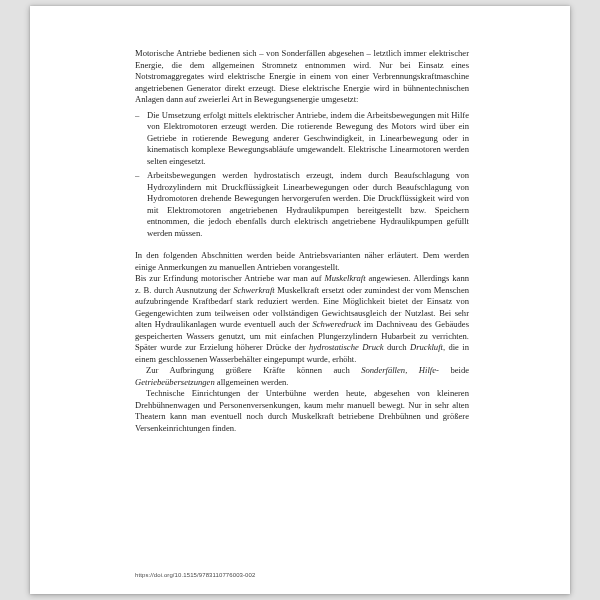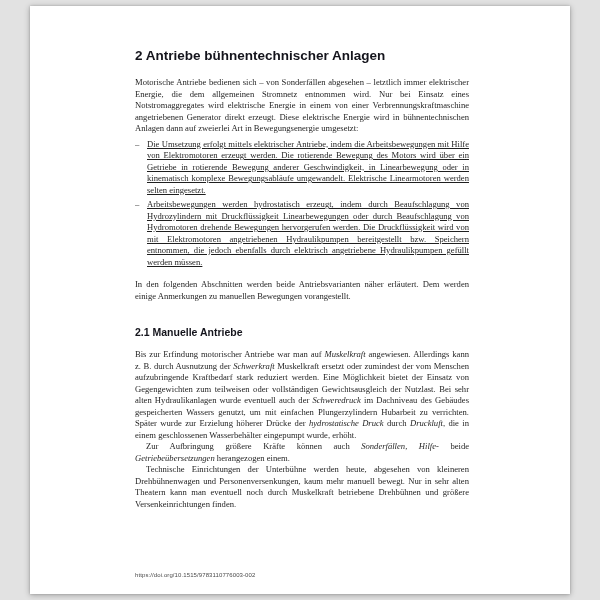--- a/index.html
+++ b/index.html
@@ -60,61 +60,59 @@
   p.indent { text-indent: 11px; }
   .bullet-list { margin-top: 4px; }
   .bullet-item {
     display: flex;
     margin-top: 3px;
   }
   .bullet-marker {
     flex: 0 0 12px;
     text-align: left;
   }
-  .bullet-text { flex: 1; text-decoration: underline; }
+  .bullet-text { flex: 1; }
   em { font-style: italic; }
   .footer-doi {
     position: absolute;
     left: 105px;
     top: 566px;
     font-family: "Liberation Sans", sans-serif;
     font-size: 6px;
     color: #4a4a4a;
     letter-spacing: 0.1px;
   }
 </style>
 </head>
 <body>
 
 <div class="canvas">
   <div class="page">
     <div class="content">
 
-      <h1 class="chapter-heading">2 Antriebe bühnentechnischer Anlagen</h1>
 
       <p><span>Motorische Antriebe bedienen sich – von Sonderfällen abgesehen – letztlich immer elektrischer Energie, die dem allgemeinen Stromnetz entnommen wird. Nur bei Einsatz eines Notstromaggregates wird elektrische Energie in einem von einer Verbrennungskraftmaschine angetriebenen Generator direkt erzeugt. Diese elektrische Energie wird in bühnentechnischen Anlagen dann auf zweierlei Art in Bewegungsenergie umgesetzt:</span></p>
 
       <div class="bullet-list">
         <div class="bullet-item">
           <span class="bullet-marker">–</span>
           <span class="bullet-text"><span>Die Umsetzung erfolgt mittels elektrischer Antriebe, indem die Arbeitsbewegungen mit Hilfe von Elektromotoren erzeugt werden. Die rotierende Bewegung des Motors wird über ein Getriebe in rotierende Bewegung anderer Geschwindigkeit, in Linearbewegung oder in kinematisch komplexe Bewegungsabläufe umgewandelt. Elektrische Linearmotoren werden selten eingesetzt.</span></span>
         </div>
         <div class="bullet-item">
           <span class="bullet-marker">–</span>
           <span class="bullet-text"><span>Arbeitsbewegungen werden hydrostatisch erzeugt, indem durch Beaufschlagung von Hydrozylindern mit Druckflüssigkeit Linearbewegungen oder durch Beaufschlagung von Hydromotoren drehende Bewegungen hervorgerufen werden. Die Druckflüssigkeit wird von mit Elektromotoren angetriebenen Hydraulikpumpen bereitgestellt bzw. Speichern entnommen, die jedoch ebenfalls durch elektrisch angetriebene Hydraulikpumpen gefüllt werden müssen.</span></span>
         </div>
       </div>
 
-      <p class="spaced"><span>In den folgenden Abschnitten werden beide Antriebsvarianten näher erläutert. Dem werden einige Anmerkungen zu manuellen Bewegungen vorangestellt.</span></p>
+      <p class="spaced"><span>In den folgenden Abschnitten werden beide Antriebsvarianten näher erläutert. Dem werden einige Anmerkungen zu manuellen Antrieben vorangestellt.</span></p>
 
-      <h2 class="section-heading">2.1 Manuelle Antriebe</h2>
 
       <p><span>Bis zur Erfindung motorischer Antriebe war man auf </span><em>Muskelkraft</em><span> angewiesen. Allerdings kann z. B. durch Ausnutzung der </span><em>Schwerkraft</em><span> Muskelkraft ersetzt oder zumindest der vom Menschen aufzubringende Kraftbedarf stark reduziert werden. Eine Möglichkeit bietet der Einsatz von Gegengewichten zum teilweisen oder vollständigen Gewichtsausgleich der Nutzlast. Bei sehr alten Hydraulikanlagen wurde eventuell auch der </span><em>Schweredruck</em><span> im Dachniveau des Gebäudes gespeicherten Wassers genutzt, um mit einfachen Plungerzylindern Hubarbeit zu verrichten. Später wurde zur Erzielung höherer Drücke der </span><em>hydrostatische Druck</em><span> durch </span><em>Druckluft</em><span>, die in einem geschlossenen Wasserbehälter eingepumpt wurde, erhöht.</span></p>
 
-      <p class="indent"><span>Zur Aufbringung größere Kräfte können auch </span><em>Sonderfällen</em><span>, </span><em>Hilfe</em><span>- beide </span><em>Getriebeübersetzungen</em><span> herangezogen einem.</span></p>
+      <p class="indent"><span>Zur Aufbringung größere Kräfte können auch </span><em>Sonderfällen</em><span>, </span><em>Hilfe</em><span>- beide </span><em>Getriebeübersetzungen</em><span> allgemeinen werden.</span></p>
 
       <p class="indent"><span>Technische Einrichtungen der Unterbühne werden heute, abgesehen von kleineren Drehbühnenwagen und Personenversenkungen, kaum mehr manuell bewegt. Nur in sehr alten Theatern kann man eventuell noch durch Muskelkraft betriebene Drehbühnen und größere Versenkeinrichtungen finden.</span></p>
 
     </div>
 
     <div class="footer-doi">https://doi.org/10.1515/9783110776003-002</div>
   </div>
 </div>
 
 </body></html>

